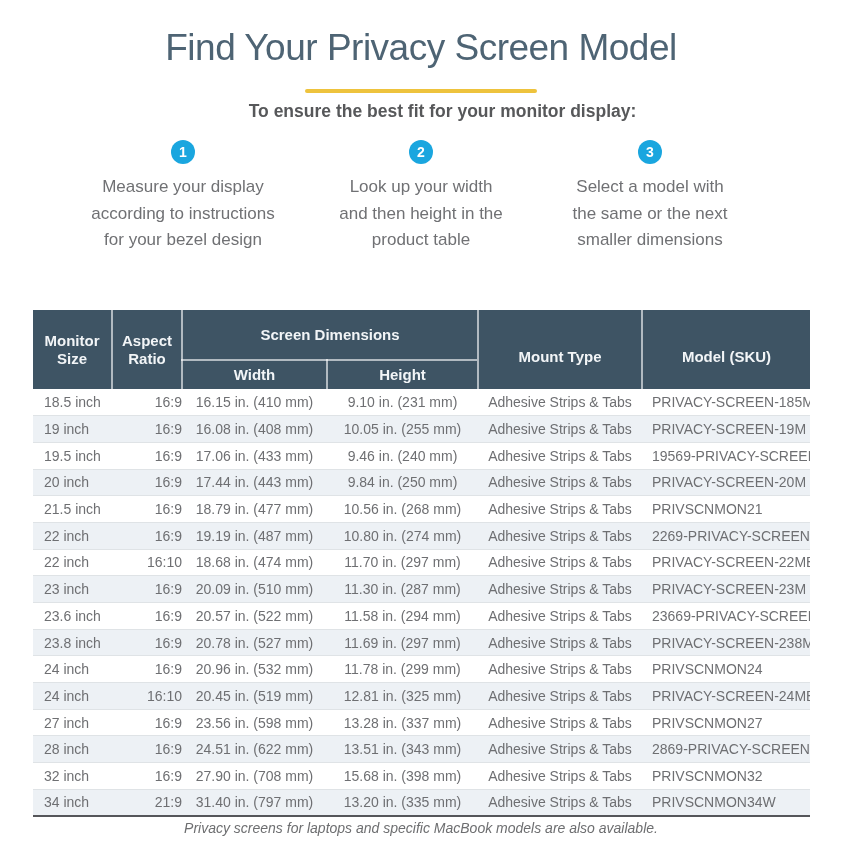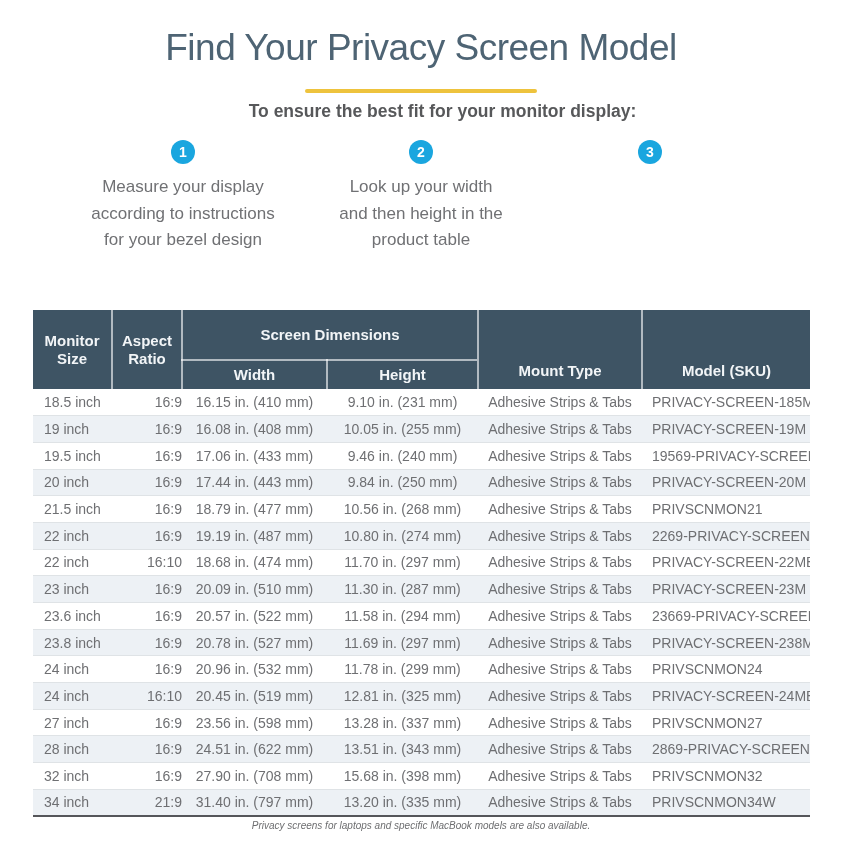--- a/index.html
+++ b/index.html
@@ -80,21 +80,21 @@
     background: #3e5464;
     color: #f2f5f7;
     font-size: 15px;
     font-weight: bold;
     line-height: 18px;
   }
   .th-group { height: 50px; }
   .th-sub   { height: 29px; }
   .b-left   { border-left: 2px solid rgba(255,255,255,0.6); }
   .b-bottom { border-bottom: 2px solid rgba(255,255,255,0.6); }
-  .v-bottom { vertical-align: bottom; padding-bottom: 9px; }
+  .v-bottom { vertical-align: bottom; padding-bottom: 23px; }
 
   .product-table td {
     height: 26.7px;
     font-size: 14px;
     color: #6e6f72;
     border-top: 1px solid #dfe3e6;
     white-space: nowrap;
     overflow: hidden;
   }
   .product-table tbody tr:first-child td { border-top: none; }
@@ -104,21 +104,21 @@
   td.c-width   { text-align: center; }
   td.c-height  { text-align: center; }
   td.c-mount   { text-align: center; }
   td.c-model   { text-align: left; padding-left: 10px; }
 
   .footnote {
     position: absolute;
     left: 0; right: 0;
     top: 793px;
     text-align: center;
-    font-size: 10px;
+    font-size: 14px;
     font-style: italic;
     color: #6d6e70;
   }
 </style>
 </head>
 <body>
 
 <div class="page">
 
   <h1 class="page-title">Find Your Privacy Screen Model</h1>
@@ -133,20 +133,23 @@
 for your bezel design</div>
     </div>
     <div class="step step-2">
       <div class="step-badge">2</div>
       <div class="step-text">Look up your width
 and then height in the
 product table</div>
     </div>
     <div class="step step-3">
       <div class="step-badge">3</div>
+      <div class="step-text">Select a model with
+the same or the next
+smaller dimensions</div>
     </div>
   </div>
 
   <table class="product-table">
     <colgroup>
       <col style="width:79px">
         <col style="width:70px">
         <col style="width:145px">
       <col style="width:151px">
         <col style="width:164px">

